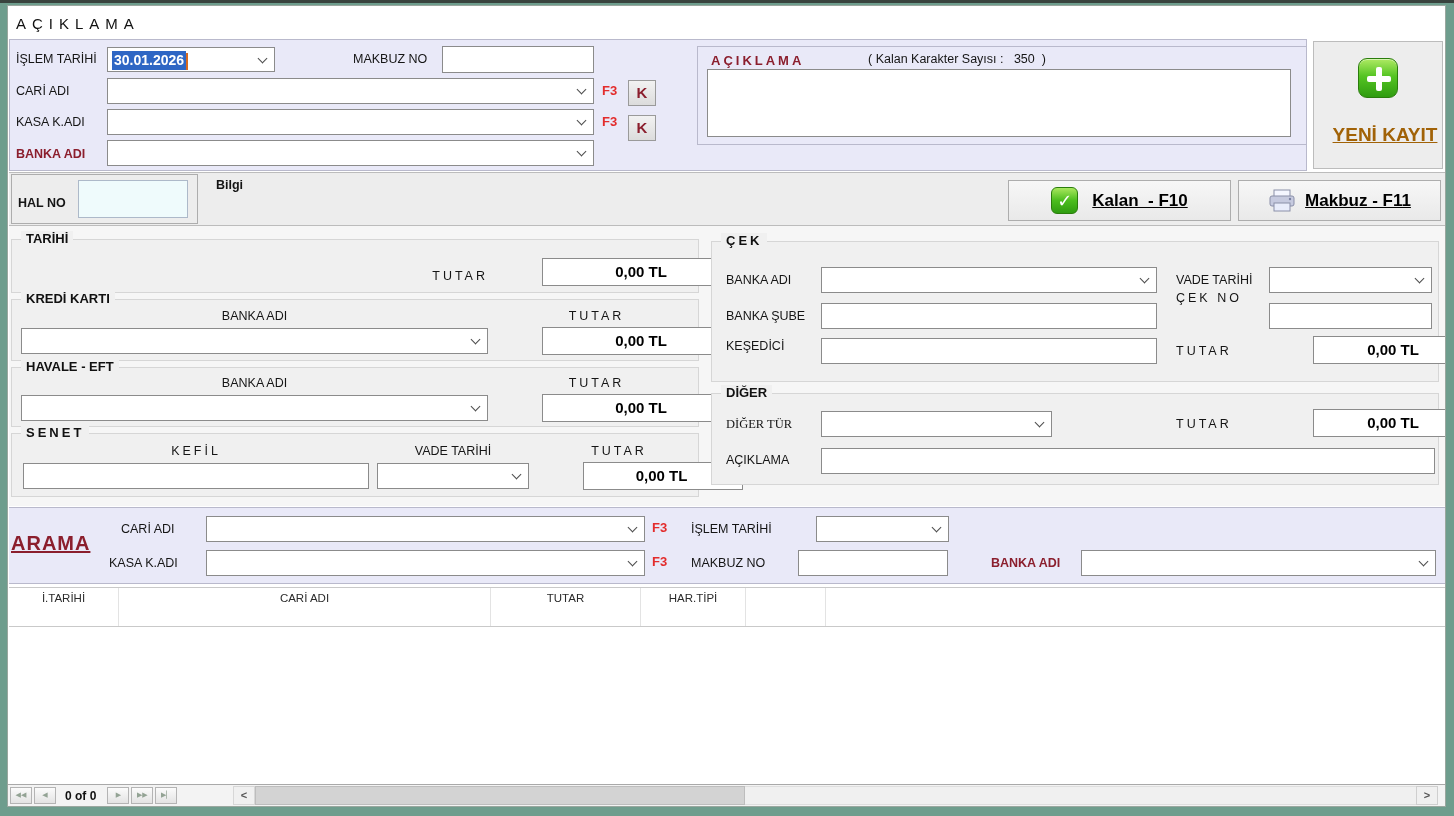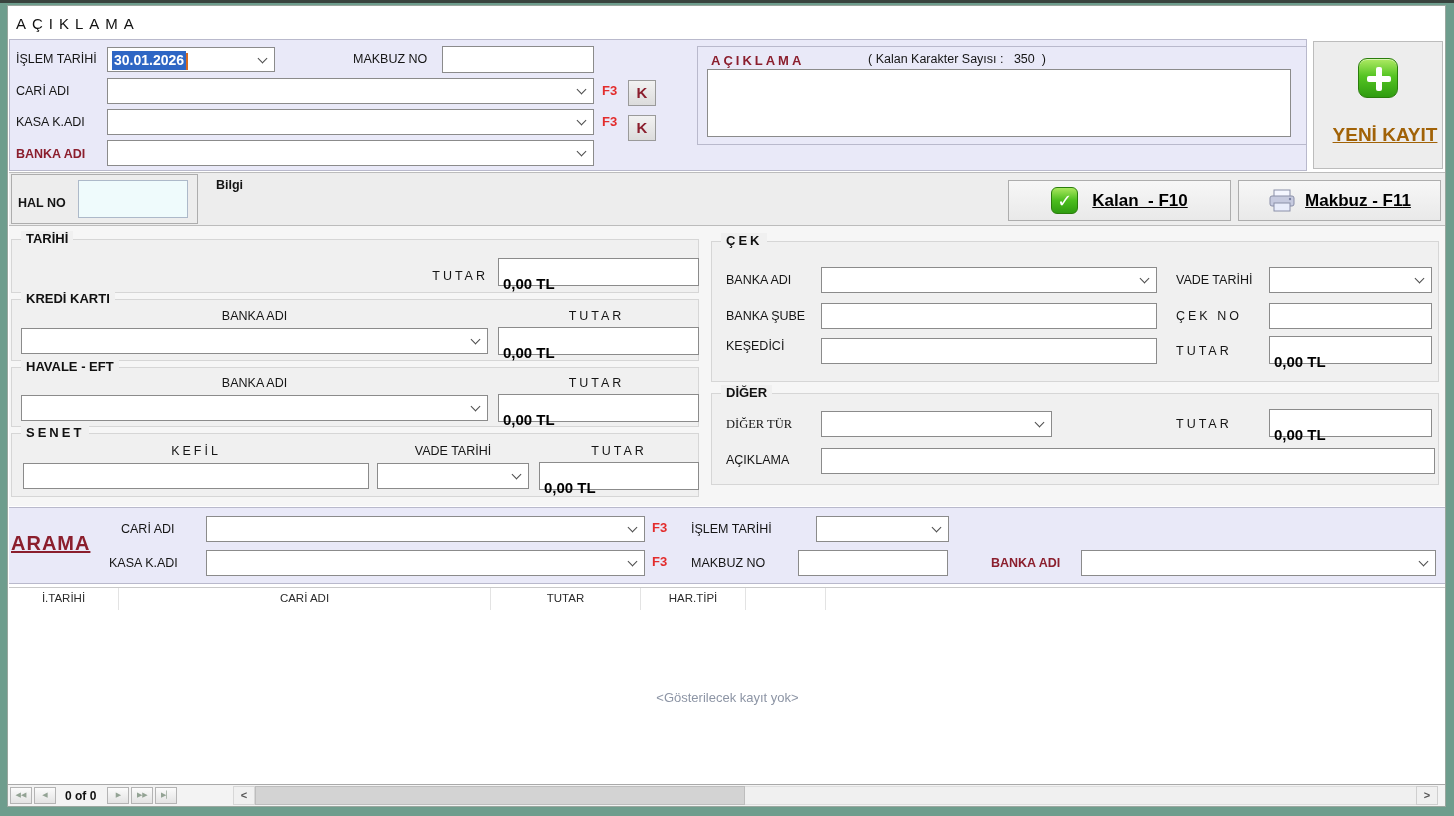--- a/index.html
+++ b/index.html
@@ -35,22 +35,23 @@
     border-right:1.4px solid #4d4d4d; border-bottom:1.4px solid #4d4d4d;
     transform:rotate(45deg);
   }
   .sel-date {
     display:inline-block; background:#2e66c4; color:#fff; font-weight:bold;
     font-size:14px; padding:1px 2px; line-height:17px;
   }
   .caret { display:inline-block; width:2px; height:17px; background:#d86a1f; vertical-align:middle; }
 
   .amount {
-    font-weight:bold; font-size:15px; color:#000; text-align:left;
-    padding:16px 7px 0 4px;
+    font-weight:bold; font-size:15px; color:#000; text-align:center;
+    padding:4px 7px 0 4px;
+    margin-left:44px;
   }
 
   .kbtn {
     background:linear-gradient(180deg,#f2f2f2,#dcdcdc); border:1px solid #9a9a9a;
     color:#8b1e2d; font-weight:bold; font-size:15px; text-align:center; line-height:24px;
     cursor:default;
   }
 
   .groupbox { background:#f0f0f0; border:1px solid #d6d6d6; }
   .legend {
@@ -222,21 +223,21 @@
   <div class="abs combo" style="left:813px;top:261px;width:336px;height:26px;">
       <span class="chev"></span>
     </div>
   <div class="abs lbl" style="left:1168px;top:267px;">VADE TARİHİ</div>
   <div class="abs combo" style="left:1261px;top:261px;width:163px;height:26px;">
       <span class="chev"></span>
     </div>
 
   <div class="abs lbl" style="left:718px;top:303px;">BANKA ŞUBE</div>
   <div class="abs tb" style="left:813px;top:297px;width:336px;height:26px;"></div>
-  <div class="abs lbl ls3" style="left:1168px;top:303px;">ÇEK NO</div>
+  <div class="abs lbl ls3" style="left:1168px;top:285px;">ÇEK NO</div>
   <div class="abs tb" style="left:1261px;top:297px;width:163px;height:26px;"></div>
 
   <div class="abs lbl" style="left:718px;top:333px;">KEŞEDİCİ</div>
   <div class="abs tb" style="left:813px;top:332px;width:336px;height:26px;"></div>
   <div class="abs lbl ls3" style="left:1168px;top:338px;">TUTAR</div>
   <div class="abs tb amount" style="left:1261px;top:330px;width:163px;height:28px;">0,00 TL</div>
 
   <div class="abs groupbox" style="left:703px;top:387px;width:728px;height:92px;">
     <span class="legend">DİĞER</span>
   </div>
@@ -277,23 +278,20 @@
     </div>
 
   <div class="abs grid-header" style="left:1px;top:581px;width:1437px;height:40px;">
     <div class="gh-cell" style="width:110px;">İ.TARİHİ</div>
     <div class="gh-cell" style="width:372px;">CARİ ADI</div>
     <div class="gh-cell" style="width:150px;">TUTAR</div>
     <div class="gh-cell" style="width:105px;">HAR.TİPİ</div>
     <div class="gh-cell" style="width:80px;"></div>
     <div class="gh-cell" style="flex:1;border-right:none;"></div>
   </div>
-  <div class="abs" style="left:1px;top:604px;width:1437px;height:174px;background:#fff;">
-    <div class="empty-msg" style="position:absolute;top:80px;">&lt;Gösterilecek kayıt yok&gt;</div>
-  </div>
 
   <div class="abs bottom-bar" style="left:0;top:778px;width:1439px;height:22px;">
     <div class="nav-btn">◀◀</div>
     <div class="nav-btn">◀</div>
     <div class="rec-count">0 of 0</div>
     <div class="nav-btn">▶</div>
     <div class="nav-btn">▶▶</div>
     <div class="nav-btn">▶▏</div>
 
     <div class="sb-btn" style="position:absolute;left:225px;top:1px;">&lt;</div>

